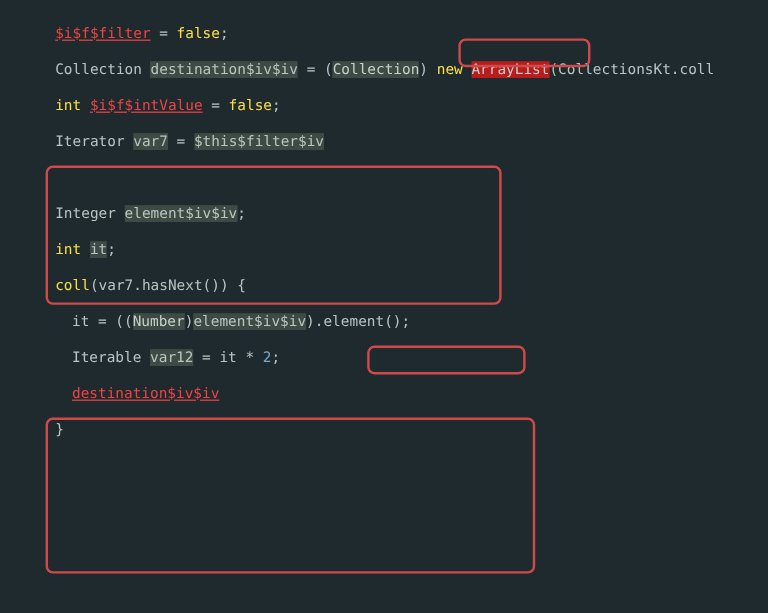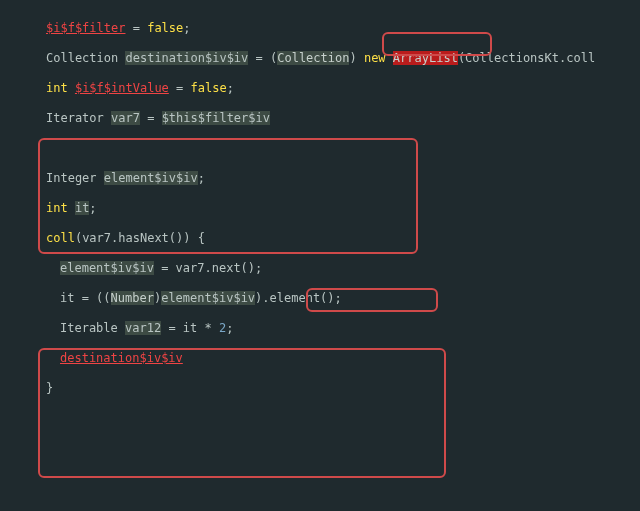--- a/index.html
+++ b/index.html
@@ -22,21 +22,20 @@
 
 <div class="editor">
 <span class="ln t1"><span class="u">$i$f$filter</span><span class="op"> = </span><span class="kw">false</span><span class="op">;</span></span>
 <span class="ln t1"><span class="id">Collection </span><span class="var">destination$iv$iv</span><span class="op"> = (</span><span class="cast">Collection</span><span class="op">) </span><span class="kw">new</span><span> </span><span class="type">ArrayList</span><span class="op">(CollectionsKt.</span><span class="op" style="">coll</span></span>
 <span class="ln t1"><span class="kw">int </span><span class="u">$i$f$intValue</span><span class="op"> = </span><span class="kw">false</span><span class="op">;</span></span>
 <span class="ln t1"><span class="id">Iterator </span><span class="var">var7</span><span class="op"> = </span><span class="var">$this$filter$iv</span><span class="op"></span></span>
 <span class="ln t1"> </span>
 <span class="ln t1"><span class="id">Integer </span><span class="var">element$iv$iv</span><span class="op">;</span></span>
 <span class="ln t1"><span class="kw">int </span><span class="var">it</span><span class="op">;</span></span>
 <span class="ln t1"><span class="kw">coll</span><span class="op">(var7.hasNext()) {</span></span>
-<span class="ln t2"><span class="var">element$iv$iv</span><span class="op"> = var7.next();</span></span>
 <span class="ln t2"><span class="op">it = ((</span><span class="cast">Number</span><span class="op">)</span><span class="var">element$iv$iv</span><span class="op">).element();</span></span>
 <span class="ln t2"><span class="id">Iterable </span><span class="var">var12</span><span class="op"> = it * </span><span class="lit">2</span><span class="op">;</span></span>
 <span class="ln t2"><span class="u">destination$iv$iv</span><span class="op"></span></span>
 <span class="ln t1"><span class="op">}</span></span>
 <span class="ln t1"> </span>
 
 
 
 
 

